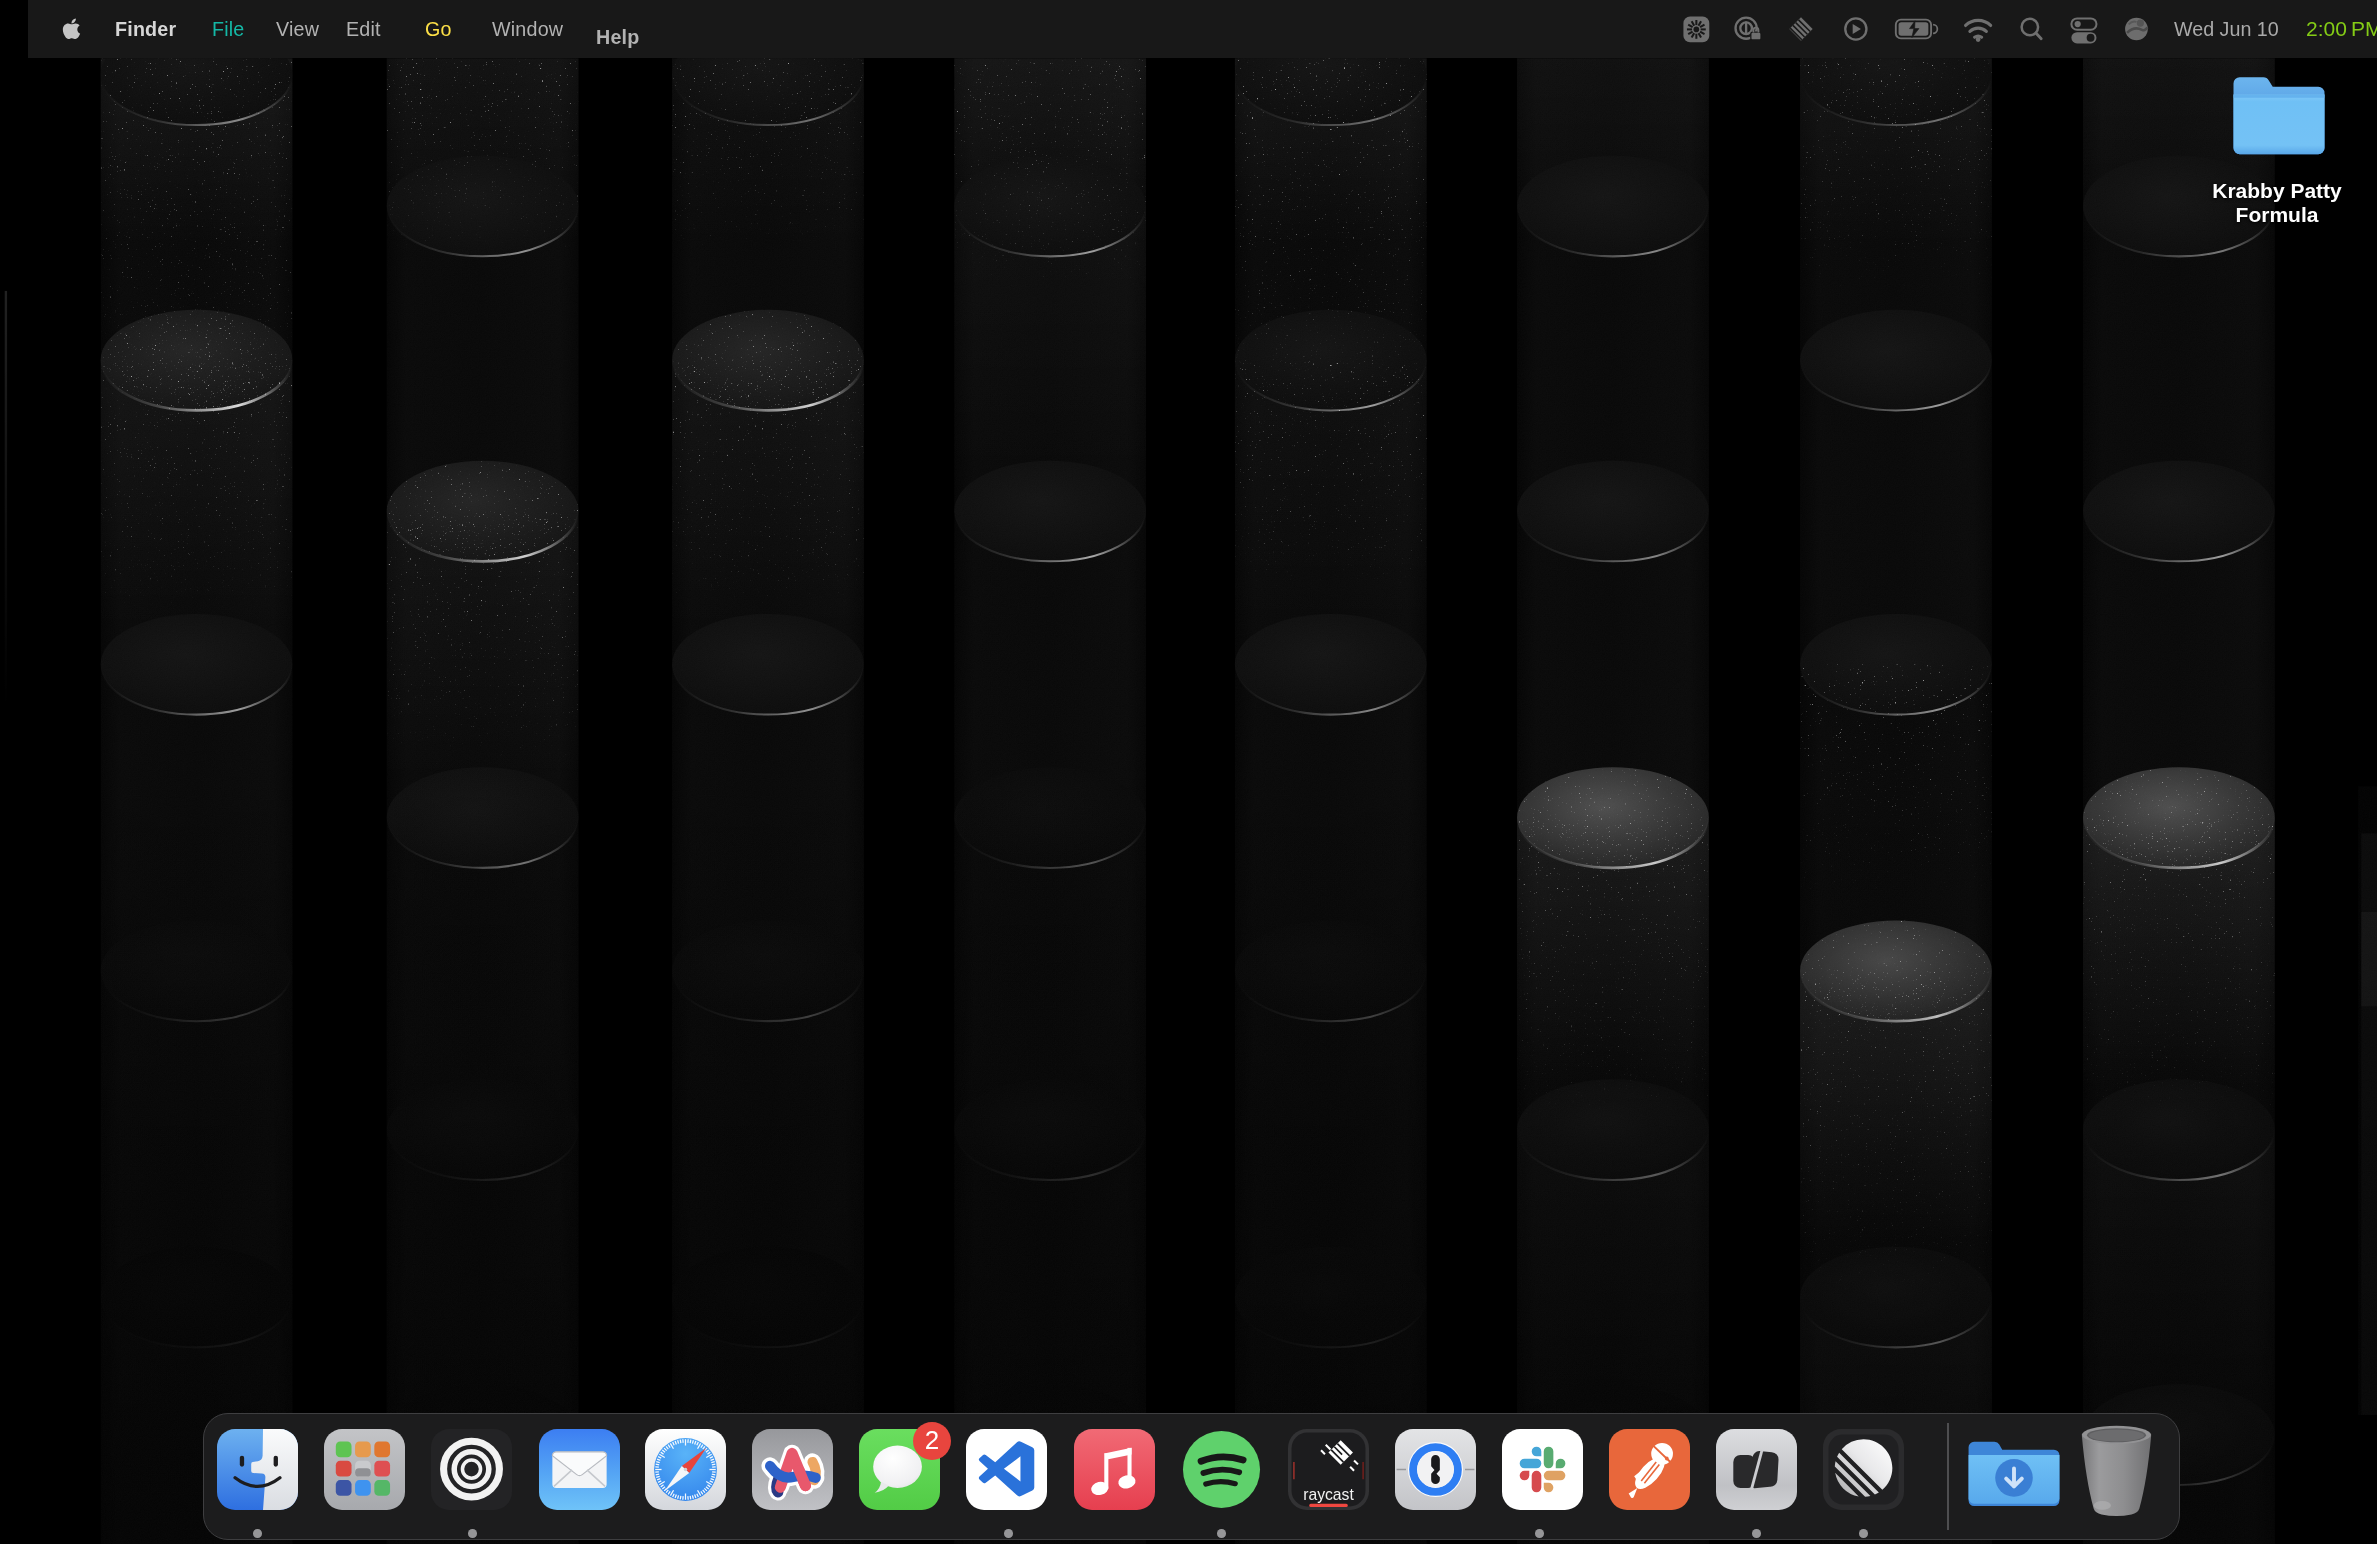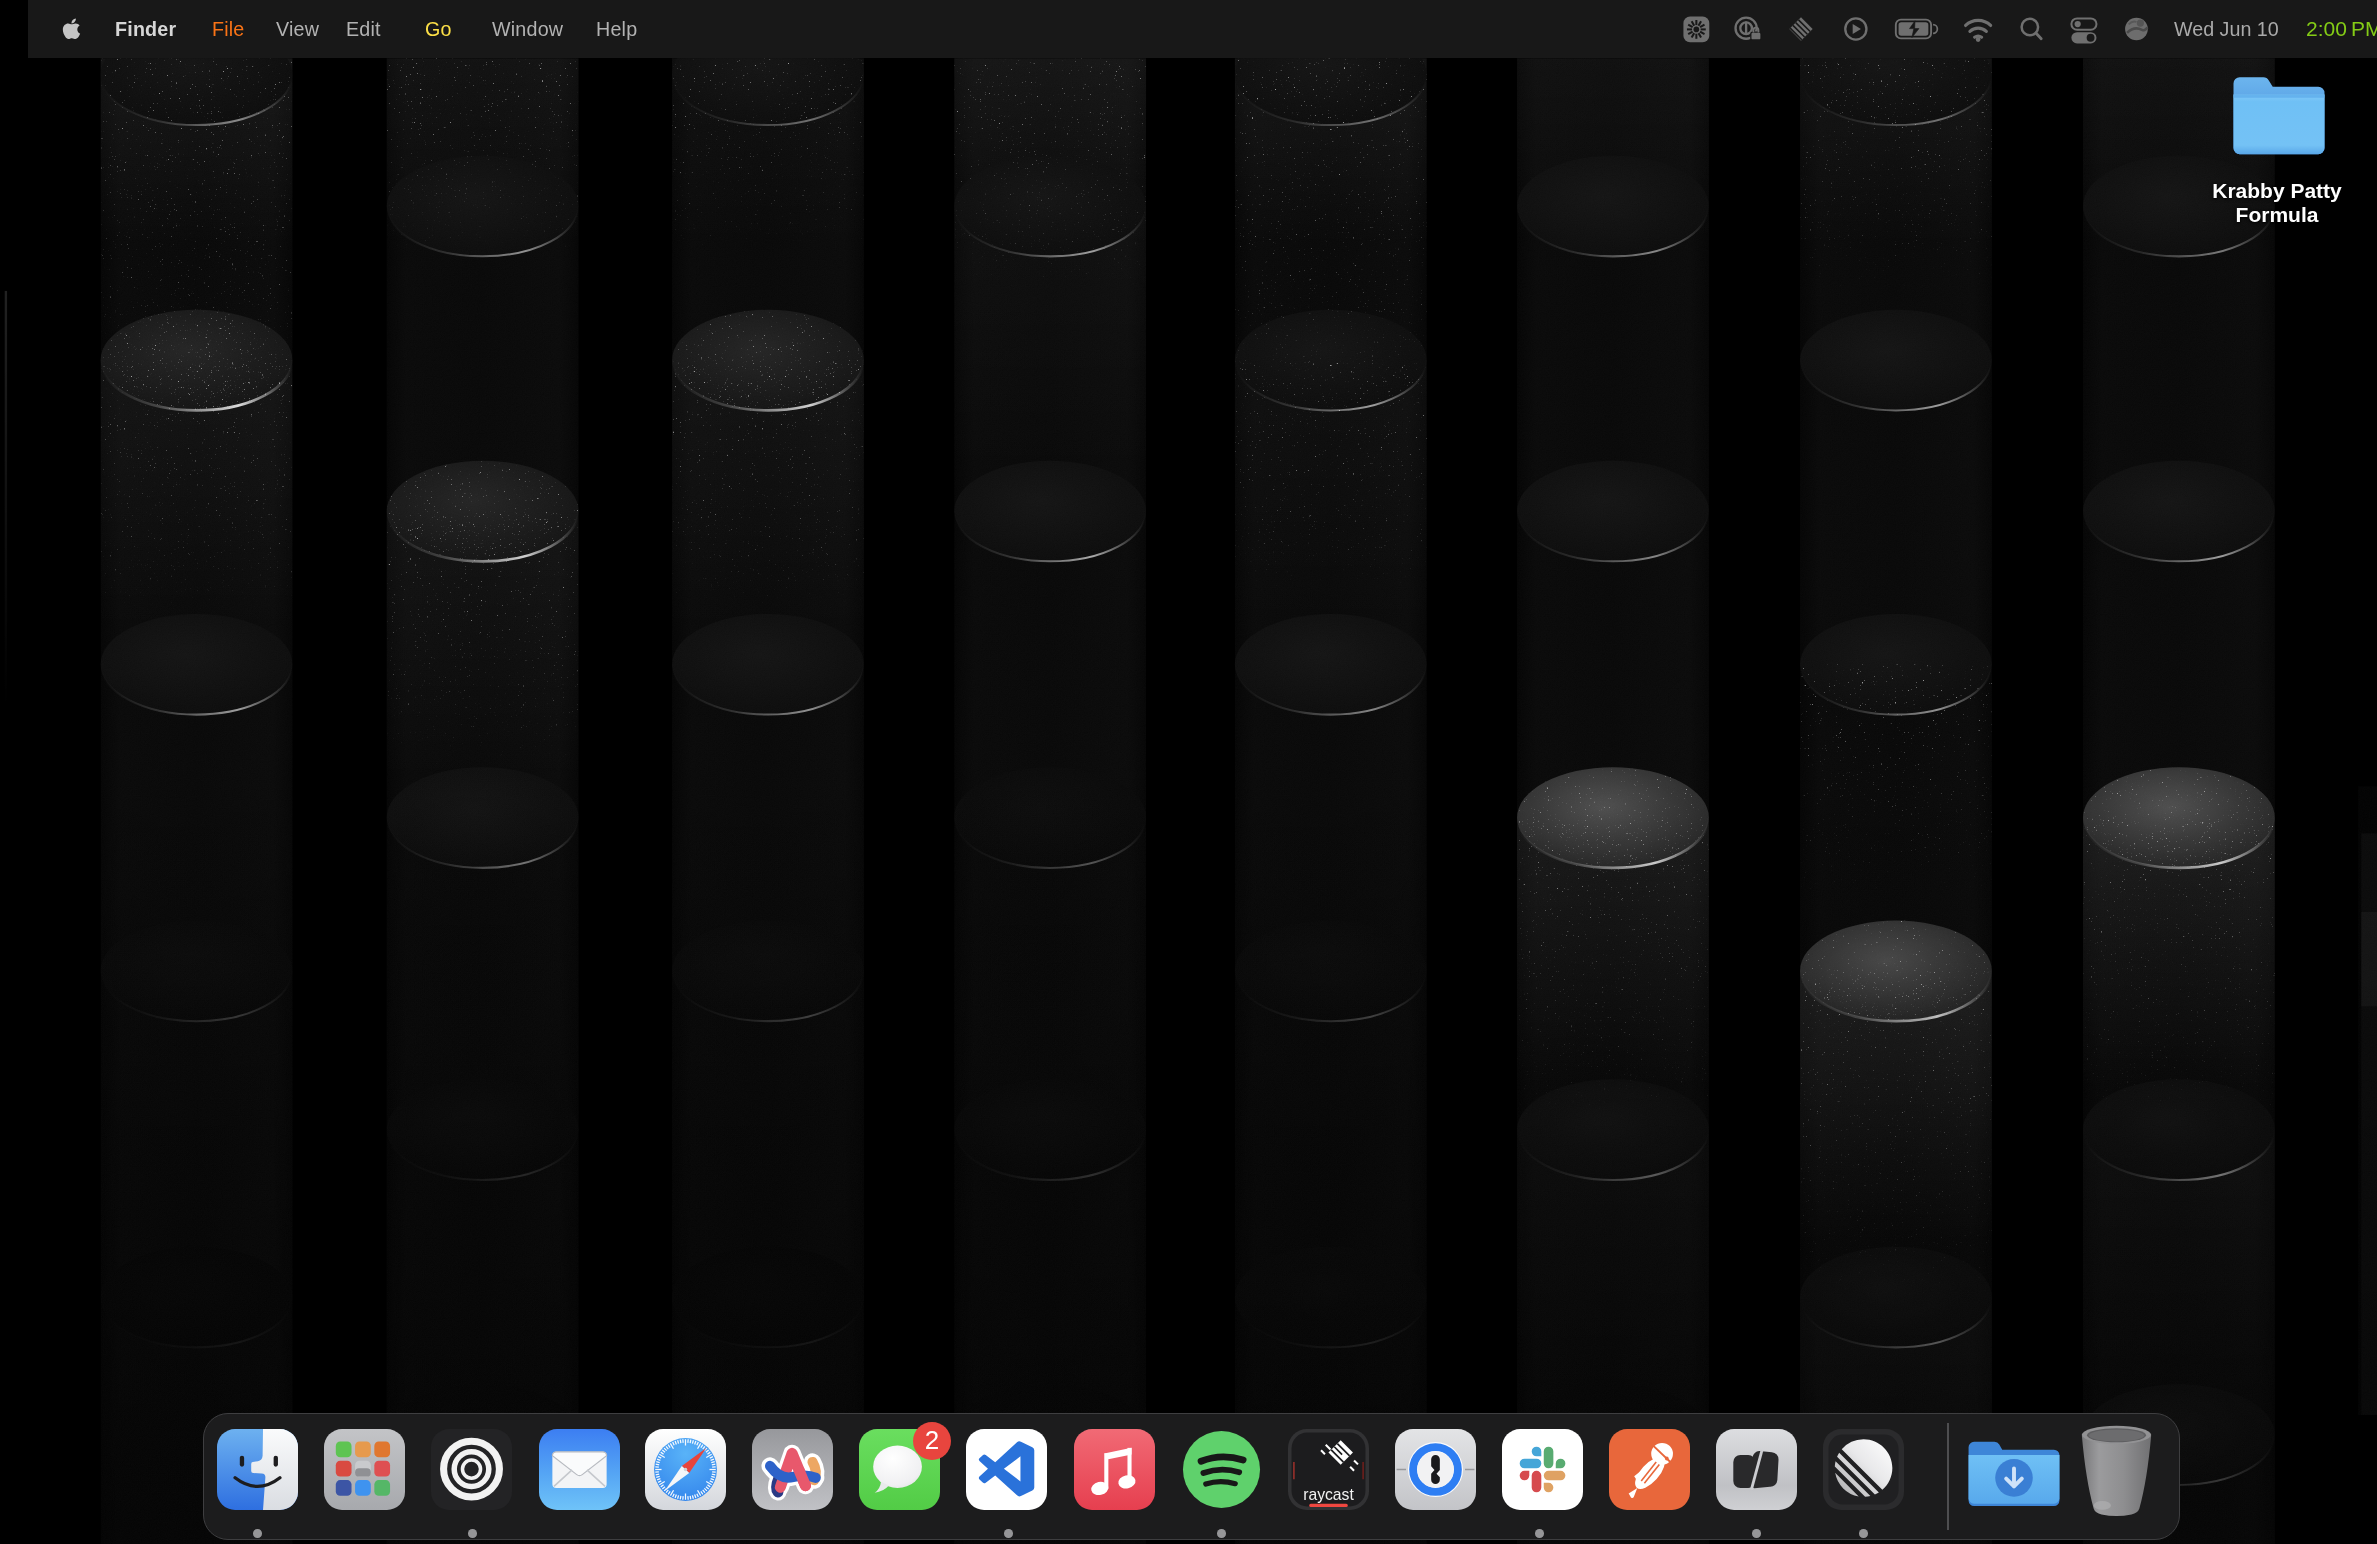--- a/index.html
+++ b/index.html
@@ -277,26 +277,26 @@
 <rect x="0" y="900" width="3024" height="1064" fill="url(#fadeB)"></rect>
 <g clip-path="url(#colsClip)" opacity="0.022">
       <rect x="0" y="0" width="3024" height="1964" filter="url(#nz)"></rect>
     </g>
 </svg>
 <div id="menubar" style="position:absolute;left:0;top:0;width:2377px;height:58px;background:#181818;margin-left:28px;">
 <svg style="position:absolute;left:34px;top:16.5px" width="19" height="23.6" viewBox="0 0 384 512">
       <path fill="#c4c4c4" d="M318.7 268.7c-.2-36.7 16.4-64.4 50-84.8-18.8-26.9-47.2-41.7-84.7-44.6-35.5-2.9-74.3 20.7-88.5 20.7-15 0-49.4-19.7-76.4-19.7C63.3 141.2 4 184.8 4 273.5q0 39.3 14.4 81.2c12.8 36.7 59 126.7 107.2 125.2 25.2-.6 43-17.9 75.8-17.9 31.8 0 48.3 17.9 76.4 17.9 48.6-.7 90.4-82.5 102.6-119.3-65.2-30.7-61.7-90-61.7-91.9zm-56.6-164.2c27.3-32.4 24.8-61.9 24-72.5-24.1 1.4-52 16.4-67.9 34.9-17.5 19.8-27.8 44.3-25.6 71.9 26.1 2 49.9-11.4 69.5-34.3z"></path>
     </svg>
 <div style="position:absolute;left:87px;top:0;height:58px;line-height:58px;font-size:19.7px;font-weight:700;color:#d6d6d6;letter-spacing:0.2px">Finder</div>
-<div style="position:absolute;left:184px;top:0;height:58px;line-height:58px;font-size:19.7px;font-weight:400;color:#f97316;letter-spacing:0.2px">File</div>
+<div style="position:absolute;left:184px;top:0;height:58px;line-height:58px;font-size:19.7px;font-weight:400;color:#14b8a6;letter-spacing:0.2px">File</div>
 <div style="position:absolute;left:248px;top:0;height:58px;line-height:58px;font-size:19.7px;font-weight:400;color:#b2b2b2;letter-spacing:0.2px">View</div>
 <div style="position:absolute;left:318px;top:0;height:58px;line-height:58px;font-size:19.7px;font-weight:400;color:#b2b2b2;letter-spacing:0.2px">Edit</div>
 <div style="position:absolute;left:397px;top:0;height:58px;line-height:58px;font-size:19.7px;font-weight:400;color:#fde047;letter-spacing:0.2px">Go</div>
 <div style="position:absolute;left:464px;top:0;height:58px;line-height:58px;font-size:19.7px;font-weight:400;color:#b2b2b2;letter-spacing:0.2px">Window</div>
-<div style="position:absolute;left:568px;top:0;height:48px;line-height:58px;font-size:19.7px;font-weight:400;color:#b2b2b2;letter-spacing:0.2px">Help</div>
+<div style="position:absolute;left:568px;top:8px;height:48px;line-height:58px;font-size:19.7px;font-weight:700;color:#b2b2b2;letter-spacing:0.2px">Help</div>
 <svg style="position:absolute;right:0;top:0" width="755" height="58" viewBox="2064 0 960 74">
       <rect x="2105" y="21" width="33" height="33" rx="8.5" fill="#6f6f6f"></rect>
       <g stroke="#181818" stroke-width="2.6">
         <line x1="2121.5" y1="25.5" x2="2121.5" y2="32" transform="rotate(0 2121.5 37.5)"></line>
         <line x1="2121.5" y1="25.5" x2="2121.5" y2="32" transform="rotate(30 2121.5 37.5)"></line>
         <line x1="2121.5" y1="25.5" x2="2121.5" y2="32" transform="rotate(60 2121.5 37.5)"></line>
         <line x1="2121.5" y1="25.5" x2="2121.5" y2="32" transform="rotate(90 2121.5 37.5)"></line>
         <line x1="2121.5" y1="25.5" x2="2121.5" y2="32" transform="rotate(120 2121.5 37.5)"></line>
         <line x1="2121.5" y1="25.5" x2="2121.5" y2="32" transform="rotate(150 2121.5 37.5)"></line>
         <line x1="2121.5" y1="25.5" x2="2121.5" y2="32" transform="rotate(180 2121.5 37.5)"></line>

